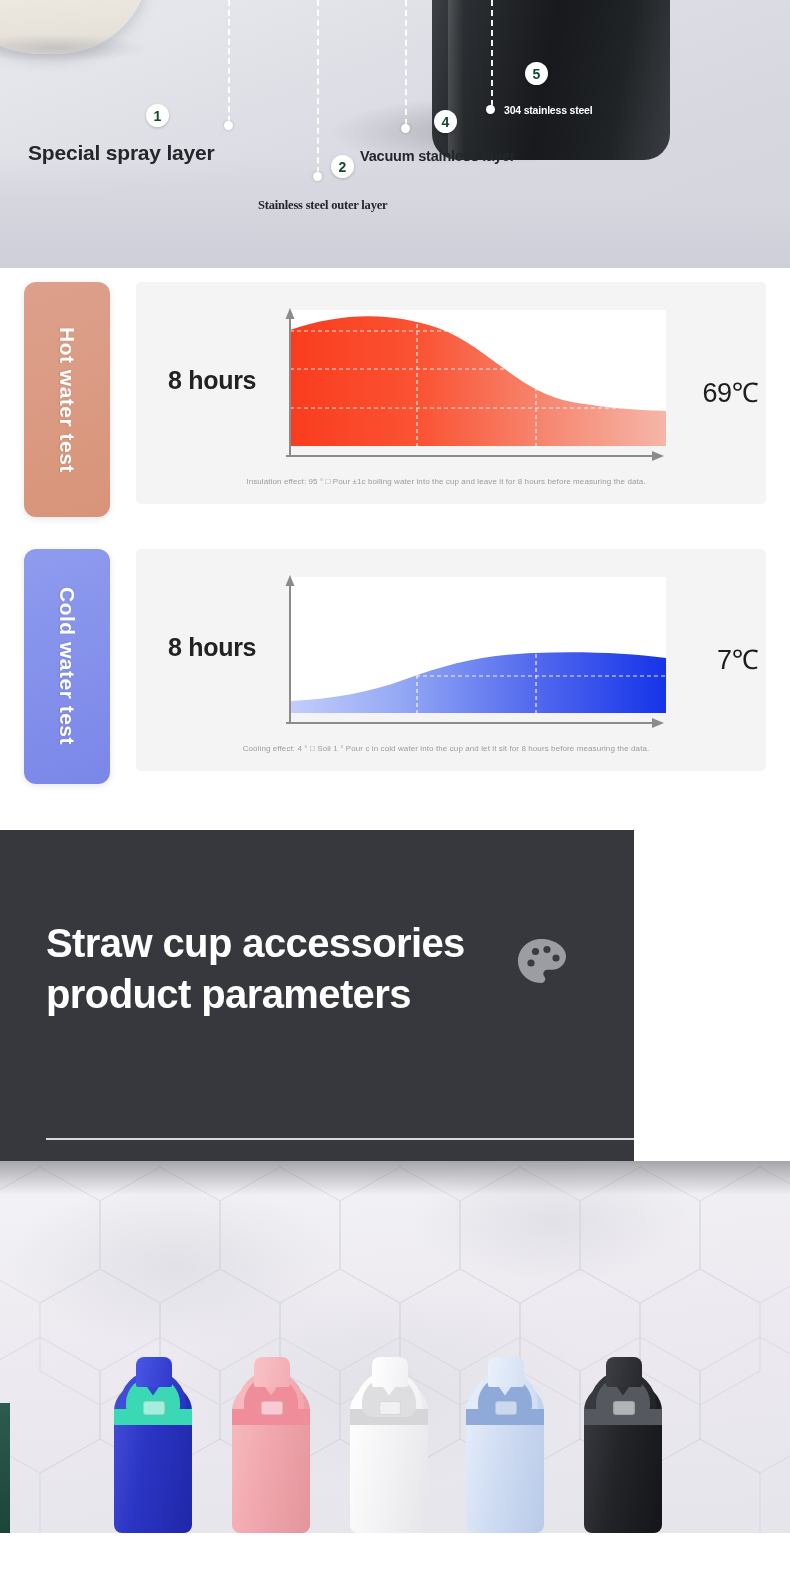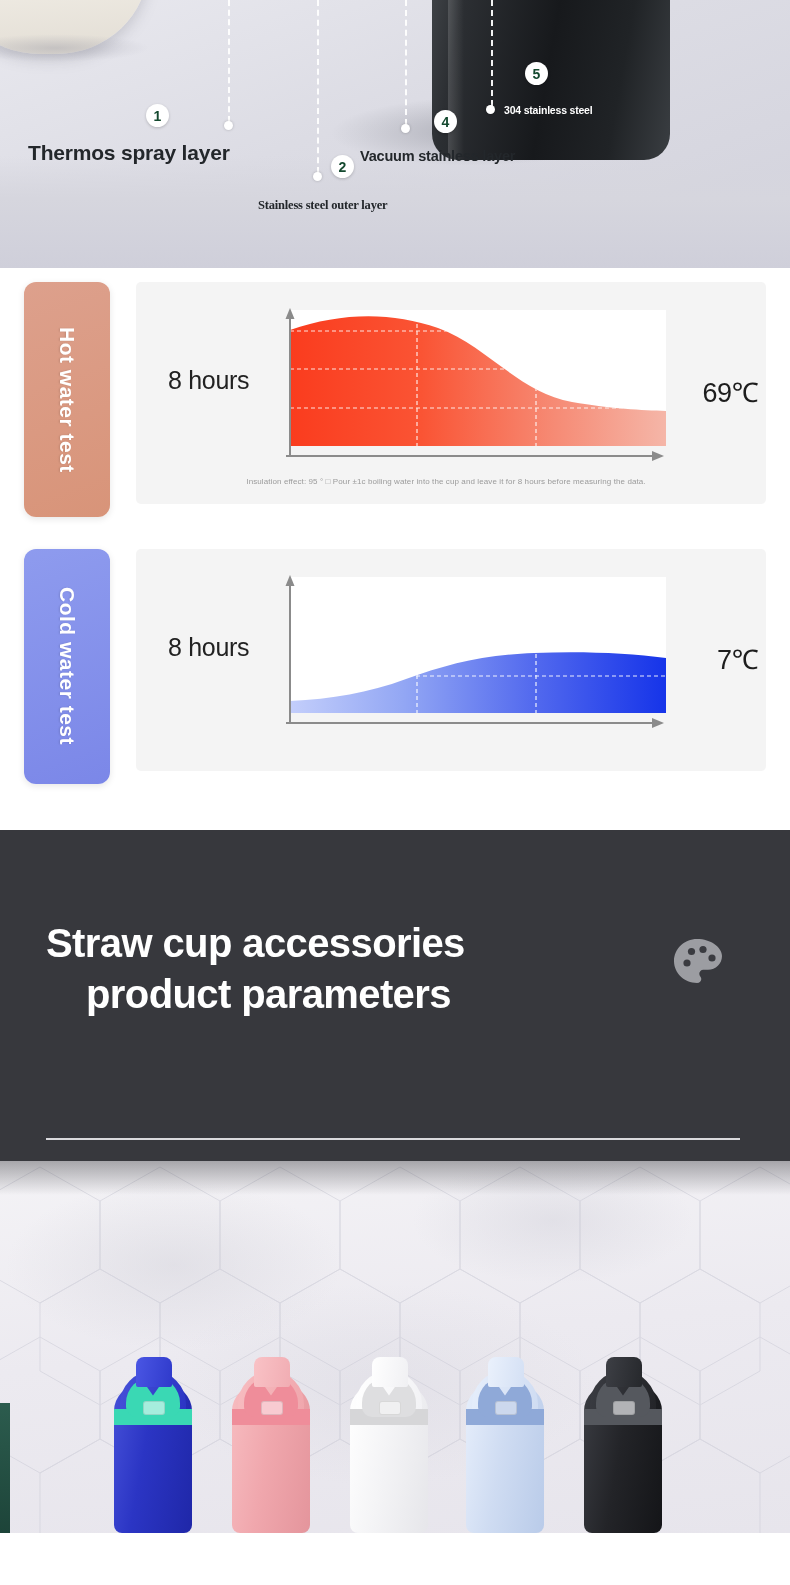--- a/index.html
+++ b/index.html
@@ -132,21 +132,21 @@
   }
   .panel-inner{
     position:relative;
     height:180px;
     display:flex;
     align-items:center;
   }
   .hours-label{
     position:absolute;
     left:32px; top:84px;
-    font-size:25px; font-weight:normal;
+    font-size:25px; font-weight:bold;
     color:#222;
     letter-spacing:-.3px;
   }
   .temp-label{
     position:absolute;
     right:8px; top:82px;
     font-size:27px;
     color:#1d1d1d;
     letter-spacing:-.5px;
     margin-top:9px;
@@ -162,34 +162,34 @@
     text-align:center;
     font-size:8px;
     color:#9b9b9b;
     letter-spacing:.1px;
     padding:0 26px;
   }
 
   
   #dark-band{
     position:relative;
-    width:790px; height:331px;
+    width:634px; height:331px;
     background:#37383d;
     overflow:hidden;
   }
   #dark-band .title{
     position:absolute;
     left:46px; top:88px;
     color:#ffffff;
     font-size:40px;
     font-weight:bold;
     line-height:1.28;
     letter-spacing:-.6px;
   }
-  #dark-band .title .l2{ display:block;margin-left:40px; }
+  #dark-band .title .l2{ display:block; }
   .palette-icon{
     position:absolute;
     right:66px; top:107px;
     width:52px; height:48px;
   }
   .brand{
     position:absolute;
     right:46px; top:200px;
     width:180px;
     text-align:center;
@@ -283,21 +283,21 @@
   <div class="lead-dot" style="left:401px;top:124px;"></div>
 
   <div class="lead-line" style="left:491px;top:0;height:106px;"></div>
   <div class="lead-dot" style="left:486px;top:105px;"></div>
 
   <div class="num-badge" style="left:146px;top:104px;">1</div>
   <div class="num-badge" style="left:331px;top:155px;">2</div>
   <div class="num-badge" style="left:434px;top:110px;">4</div>
   <div class="num-badge" style="left:525px;top:62px;">5</div>
 
-  <div class="callout-label" style="left:28px;top:141px;font-size:21px;">Thermos spray layer</div>
+  <div class="callout-label" style="left:28px;top:141px;font-size:21px;">Special spray layer</div>
   <div class="callout-label" style="left:258px;top:198px;font-size:12.5px;font-family:Liberation Serif, serif;">Stainless steel outer layer</div>
   <div class="callout-label" style="left:360px;top:148px;font-size:14.5px;">Vacuum stainless layer</div>
   <div class="callout-label light" style="left:504px;top:104px;font-size:10.5px;">304 stainless steel</div>
 </section>
 
 <section class="test-block" style="padding-bottom:18px;">
   <div class="test-row">
     <div class="side-tab hot">
       <span>Hot water test</span>
     </div>
@@ -378,20 +378,21 @@
             <line x1="264" y1="4" x2="264" y2="140"></line>
           </g>
 
           <line x1="18" y1="8" x2="18" y2="150" stroke="#8b8b8b" stroke-width="2"></line>
           <polygon points="18,2 13.5,13 22.5,13" fill="#8b8b8b"></polygon>
           <line x1="14" y1="150" x2="382" y2="150" stroke="#8b8b8b" stroke-width="2"></line>
           <polygon points="392,150 380,145 380,155" fill="#8b8b8b"></polygon>
         </svg>
       </div>
 
+      <div class="caption">Cooling effect: 4 ° □ Soil 1 ° Pour c in cold water into the cup and let it sit for 8 hours before measuring the data.</div>
     </div>
   </div>
 </section>
 
 <section id="dark-band">
   <div class="title">
     <span class="l1">Straw cup accessories</span>
     <span class="l2">product parameters</span>
   </div>
 

